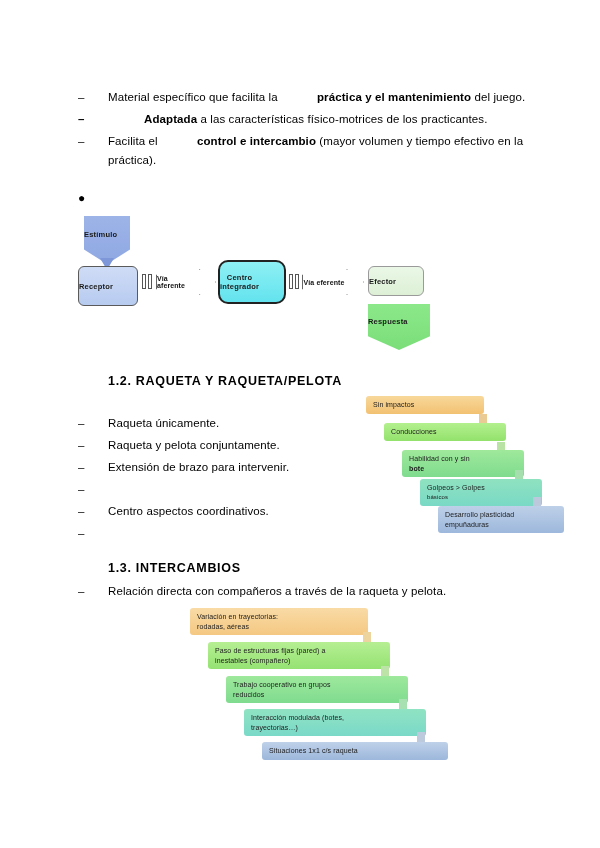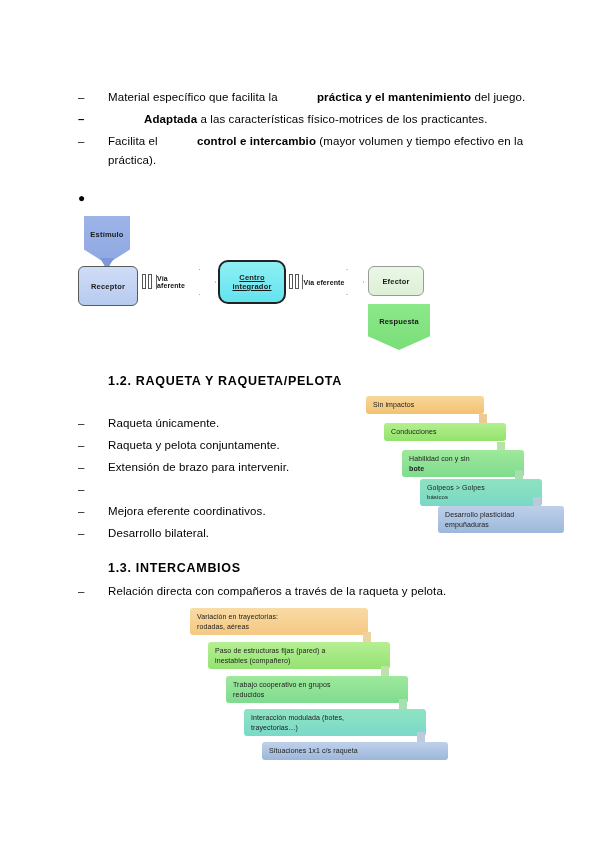--- a/index.html
+++ b/index.html
@@ -76,21 +76,20 @@
     left: 78px;
     top: 216px;
     width: 420px;
     height: 126px;
   }
   .flow .node {
     position: absolute;
     box-sizing: border-box;
     display: flex;
     align-items: center;
-    justify-content: center;
     text-align: center;
     font-size: 7.5px;
     font-weight: bold;
     color: #1a1a1a;
     letter-spacing: 0.2px;
     line-height: 9px;
   }
   .pentagon-down {
     clip-path: polygon(0 0, 100% 0, 100% 70%, 50% 100%, 0 70%);
   }
@@ -104,21 +103,20 @@
     background: linear-gradient(180deg,#cfdcf6 0%, #b7cbf0 100%);
     border: 1px solid #5a5a5a;
     border-radius: 6px;
   }
   .n-centro {
     left: 140px; top: 44px; width: 68px; height: 44px;
     background: linear-gradient(180deg,#8ef0f4 0%, #63e3ee 100%);
     border: 2px solid #222222;
     border-radius: 10px;
     line-height: 10px;
-    text-decoration: underline;
   }
   .n-efector {
     left: 290px; top: 50px; width: 56px; height: 30px;
     background: linear-gradient(180deg,#eaf7e6 0%, #ddf0d6 100%);
     border: 1px solid #9a9a9a;
     border-radius: 6px;
   }
   .n-respuesta {
     left: 290px; top: 88px; width: 62px; height: 46px;
     background: linear-gradient(180deg,#8ce88a 0%, #7ade78 100%);
@@ -311,25 +309,24 @@
     </div>
     <div class="bullet-row">
       <span class="marker">–</span>
       <span class="txt">Extensión de brazo para intervenir.</span>
     </div>
     <div class="bullet-row">
       <span class="marker">–</span>
     </div>
     <div class="bullet-row">
       <span class="marker">–</span>
-      <span class="txt">Mejora eferente coordinativos.</span>
-    </div>
-    <div class="bullet-row">
-      <span class="marker">–</span>
-      <span class="txt">Desarrollo bilateral.</span>
+      <span class="txt">Centro aspectos coordinativos.</span>
+    </div>
+    <div class="bullet-row">
+      <span class="marker">–</span>
     </div>
   </div>
 
   <div class="stair s1">
     <div class="step s1-a">
       <span>Sin impactos</span>
     </div>
     <div class="sarrow s1-ar1">
         <i></i>
         <b></b>

